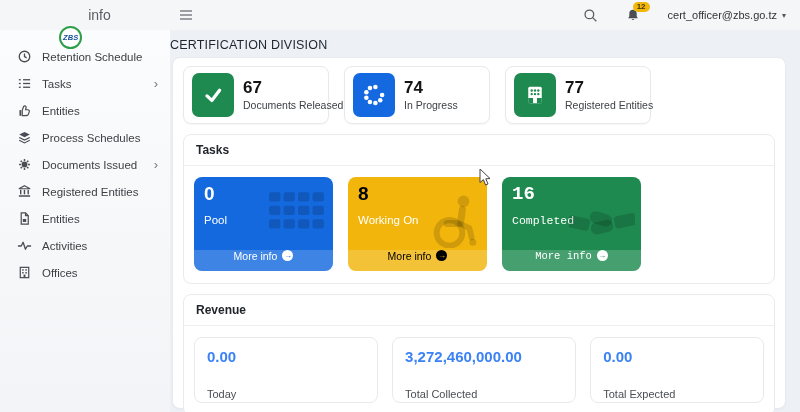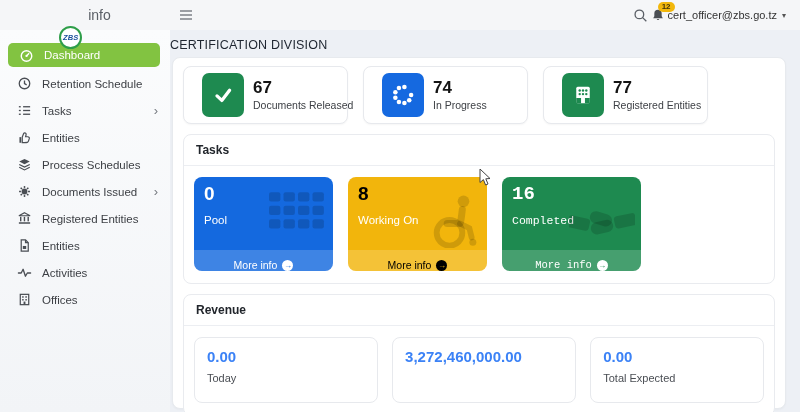--- a/index.html
+++ b/index.html
@@ -15,21 +15,21 @@
     background:#f5f6f8; display:flex; align-items:center; z-index:6;
   }
   .brand{ width:170px; display:flex; align-items:center; justify-content:center; gap:6px; }
   .logo-circle{
     width:23px; height:23px; border-radius:50%; background:#fff;
     border:2px solid #2e9e49; display:flex; align-items:center; justify-content:center;
     font-size:7.5px; font-weight:bold; font-style:italic; color:#1a4f9c; letter-spacing:.2px;margin-top:44px;
   }
   .brand-name{ font-size:14px; color:#5a5f66; }
   .hamburger{ margin-left:10px; cursor:pointer; display:flex; }
-  .hdr-right{ margin-left:auto; display:flex; align-items:center; gap:3px; padding-right:14px; }
+  .hdr-right{ margin-left:auto; display:flex; align-items:center; gap:28px; padding-right:14px; }
   .search-btn{ cursor:pointer; display:flex; }
   .bell-wrap{ position:relative; cursor:pointer; display:flex; }
   .badge{
     position:absolute; top:-6px; right:-10px; background:#f2b70c; color:#42350a;
     font-size:8px; font-weight:bold; border-radius:7px; padding:1px 4px; line-height:1.1;
   }
   .user-menu{ display:flex; align-items:center; gap:5px; cursor:pointer; }
   .user-email{ font-size:11px; color:#333; }
   .caret{ font-size:8px; color:#555; }
 
@@ -58,22 +58,22 @@
     padding:8px 0 5px; letter-spacing:.2px;
   }
   .panel{
     position:absolute; top:27px; left:2px; width:614px; height:352px;
     background:#fff; border:1px solid #e7eaee; border-radius:8px;
     padding:8px 10px; box-shadow:0 1px 2px rgba(0,0,0,.03);
   }
   
   .stats-row{ display:flex; gap:15px; }
   .stat-card{
-    width:165px; height:58px; border:1px solid #e7e9ed; border-radius:8px;
-    background:#fff; padding:6px 18px; display:flex; gap:9px; align-items:center;
+    width:146px; height:58px; border:1px solid #e7e9ed; border-radius:8px;
+    background:#fff; padding:6px 8px; display:flex; gap:9px; align-items:center;
     box-shadow:0 1px 2px rgba(0,0,0,.04);
   }
   .stat-icon{ width:42px; height:44px; border-radius:7px; display:flex; align-items:center; justify-content:center; flex:none; }
   .stat-icon.green{ background:#1e8a50; }
   .stat-icon.blue{ background:#1569e0; }
   .stat-num{ font-size:17px; font-weight:bold; color:#141414; line-height:1.05; }
   .stat-label{ font-size:10.5px; color:#3e4146; margin-top:3px; white-space:nowrap; }
 
   
   .box{ border:1px solid #e9ebef; border-radius:8px; margin-top:10px; background:#fff; }
@@ -88,41 +88,41 @@
   }
   .task-card.blue{ background:#1469df; }
   .task-card.yellow{ background:#f2b50c; }
   .task-card.green{ background:#1e8a50;font-family:Liberation Mono, monospace; }
   .tc-value{ font-size:19px; font-weight:bold; padding:6px 0 0 10px; }
   .task-card.yellow .tc-value{ color:#000; }
   .tc-label{ font-size:11.5px; padding:9px 0 0 10px; }
   .tc-icon{ position:absolute; right:6px; top:15px; }
   .tc-footer{
     position:absolute; left:0; right:0; bottom:0; height:21px;
-    background:rgba(255,255,255,.18); display:flex; align-items:flex-end;
+    background:rgba(255,255,255,.18); display:flex; align-items:flex-start;
     justify-content:center; gap:5px; font-size:10.5px; cursor:pointer;
   }
   .task-card.yellow .tc-footer{ color:#000; }
   .arrow-badge{
     width:11px; height:11px; border-radius:50%; display:inline-flex;
     align-items:center; justify-content:center; font-size:8px; font-weight:bold;
     line-height:1;
   }
   .task-card.blue .arrow-badge{ background:#fff; color:#1469df; }
   .task-card.yellow .arrow-badge{ background:#000; color:#f2b50c; }
   .task-card.green .arrow-badge{ background:#fff; color:#1e8a50; }
 
   
   .revenue-body{ padding:11px 10px 12px; display:flex; gap:14px; }
   .rev-card{
     border:1px solid #e7e9ed; border-radius:8px; padding:10px 12px; height:66px; flex:1.07;
   }
   .rev-card.last{ flex:1; }
   .rev-value{ font-size:15px; font-weight:bold; color:#3b82f6; }
-  .rev-label{ font-size:11px; color:#4a4e54; margin-top:7px; }
+  .rev-label{ font-size:11px; color:#4a4e54; margin-top:23px; }
 
   .cursor{ position:absolute; left:479px; top:169px; z-index:9; pointer-events:none; }
 </style>
 </head>
 <body>
 
 <header class="top-header">
   <div class="brand">
     <div class="logo-circle">
       <span>ZBS</span>
@@ -154,28 +154,20 @@
     </span>
     <span class="user-menu">
       <span class="user-email">cert_officer@zbs.go.tz</span>
       <span class="caret">▾</span>
     </span>
   </div>
 </header>
 
 <aside class="sidebar">
 
-  <div class="side-item active">
-    <svg width="15" height="15" viewBox="0 0 16 16">
-        <circle cx="8" cy="8.5" r="5.6" fill="none" stroke="#fff" stroke-width="1.5"></circle>
-        <line x1="8" y1="8.5" x2="10.8" y2="5.6" stroke="#fff" stroke-width="1.5"></line>
-        <circle cx="8" cy="8.5" r="1.2" fill="#fff"></circle>
-      </svg>
-    <span class="side-label">Dashboard</span>
-  </div>
 
   <div class="side-item">
     <svg width="15" height="15" viewBox="0 0 16 16">
         <circle cx="8" cy="8" r="5.6" fill="none" stroke="#4a4e54" stroke-width="1.4"></circle>
         <path d="M8 4.8v3.4l2.3 1.3" fill="none" stroke="#4a4e54" stroke-width="1.4"></path>
       </svg>
     <span class="side-label">Retention Schedule</span>
   </div>
 
   <div class="side-item">
@@ -402,20 +394,21 @@
 
     <section class="box">
       <div class="box-header">Revenue</div>
       <div class="revenue-body">
         <div class="rev-card">
           <div class="rev-value">0.00</div>
           <div class="rev-label">Today</div>
         </div>
         <div class="rev-card">
           <div class="rev-value">3,272,460,000.00</div>
+          <div class="rev-label">Total Collected</div>
         </div>
         <div class="rev-card last">
           <div class="rev-value">0.00</div>
           <div class="rev-label">Total Expected</div>
         </div>
       </div>
     </section>
 
   </div>
 </main>

